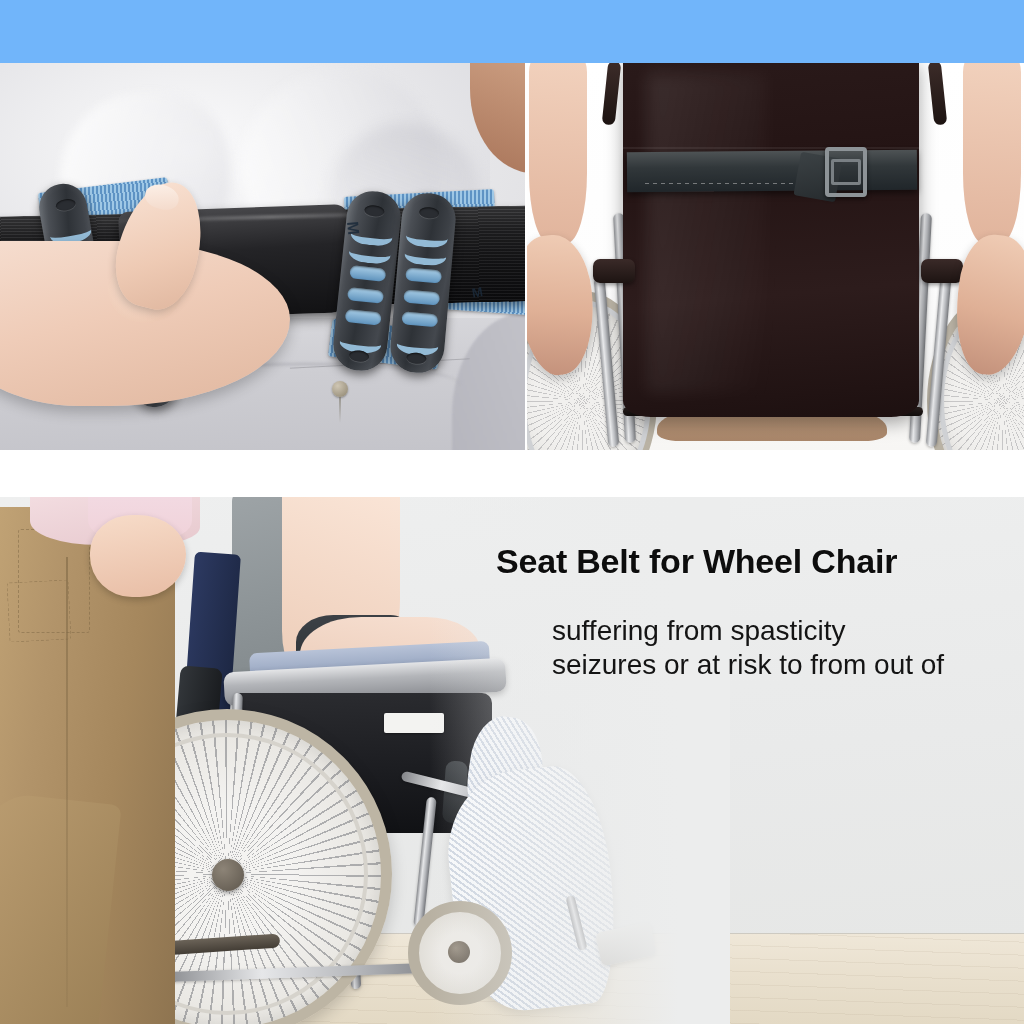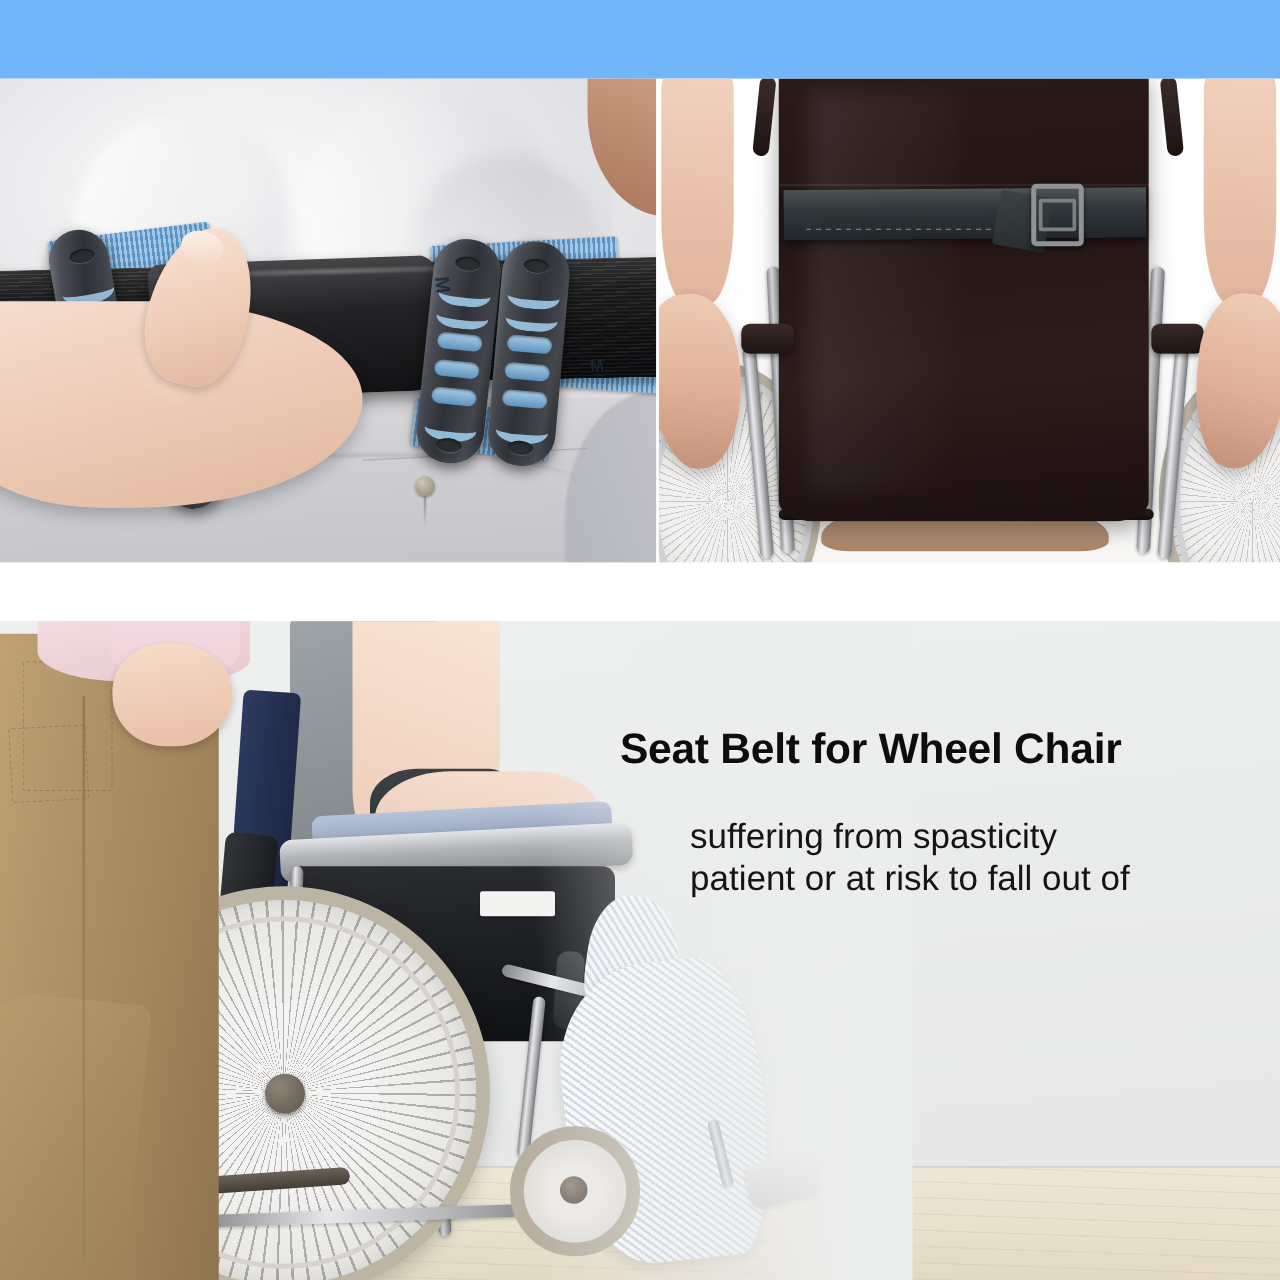--- a/index.html
+++ b/index.html
@@ -469,21 +469,20 @@
     background:linear-gradient(90deg,rgba(236,237,237,0) 0%,rgba(236,237,237,.0) 30%,rgba(236,237,237,.55) 62%,rgba(236,237,237,1) 88%);
     pointer-events:none;
   }
 
   
   .copy{position:absolute;left:496px;top:46px;width:500px;}
   .headline{
     font-size:34px;font-weight:bold;color:#0d0d0d;letter-spacing:-.2px;
     white-space:nowrap;line-height:1.1;
     text-shadow:0 1px 0 rgba(255,255,255,.4);
-    margin-top:38px;
   }
   .subcopy{
     margin-top:34px;margin-left:56px;width:430px;
     font-size:28px;line-height:1.2;color:#141414;font-weight:400;
   }
   .subcopy span{display:block;}
 </style>
 </head>
 <body>
 
@@ -646,18 +645,18 @@
     <div class="pink-shirt"></div>
     <div class="c-arm"></div>
     <div class="c-hand"></div>
 
     <div class="photo-fade"></div>
 
     <div class="copy">
       <div class="headline">Seat Belt for Wheel Chair</div>
       <div class="subcopy">
         <span>suffering from spasticity</span>
-        <span>patient or at risk to fall out of</span>
+        <span>seizures or at risk to from out of</span>
       </div>
     </div>
   </div>
 
 </div>
 
 </body></html>

